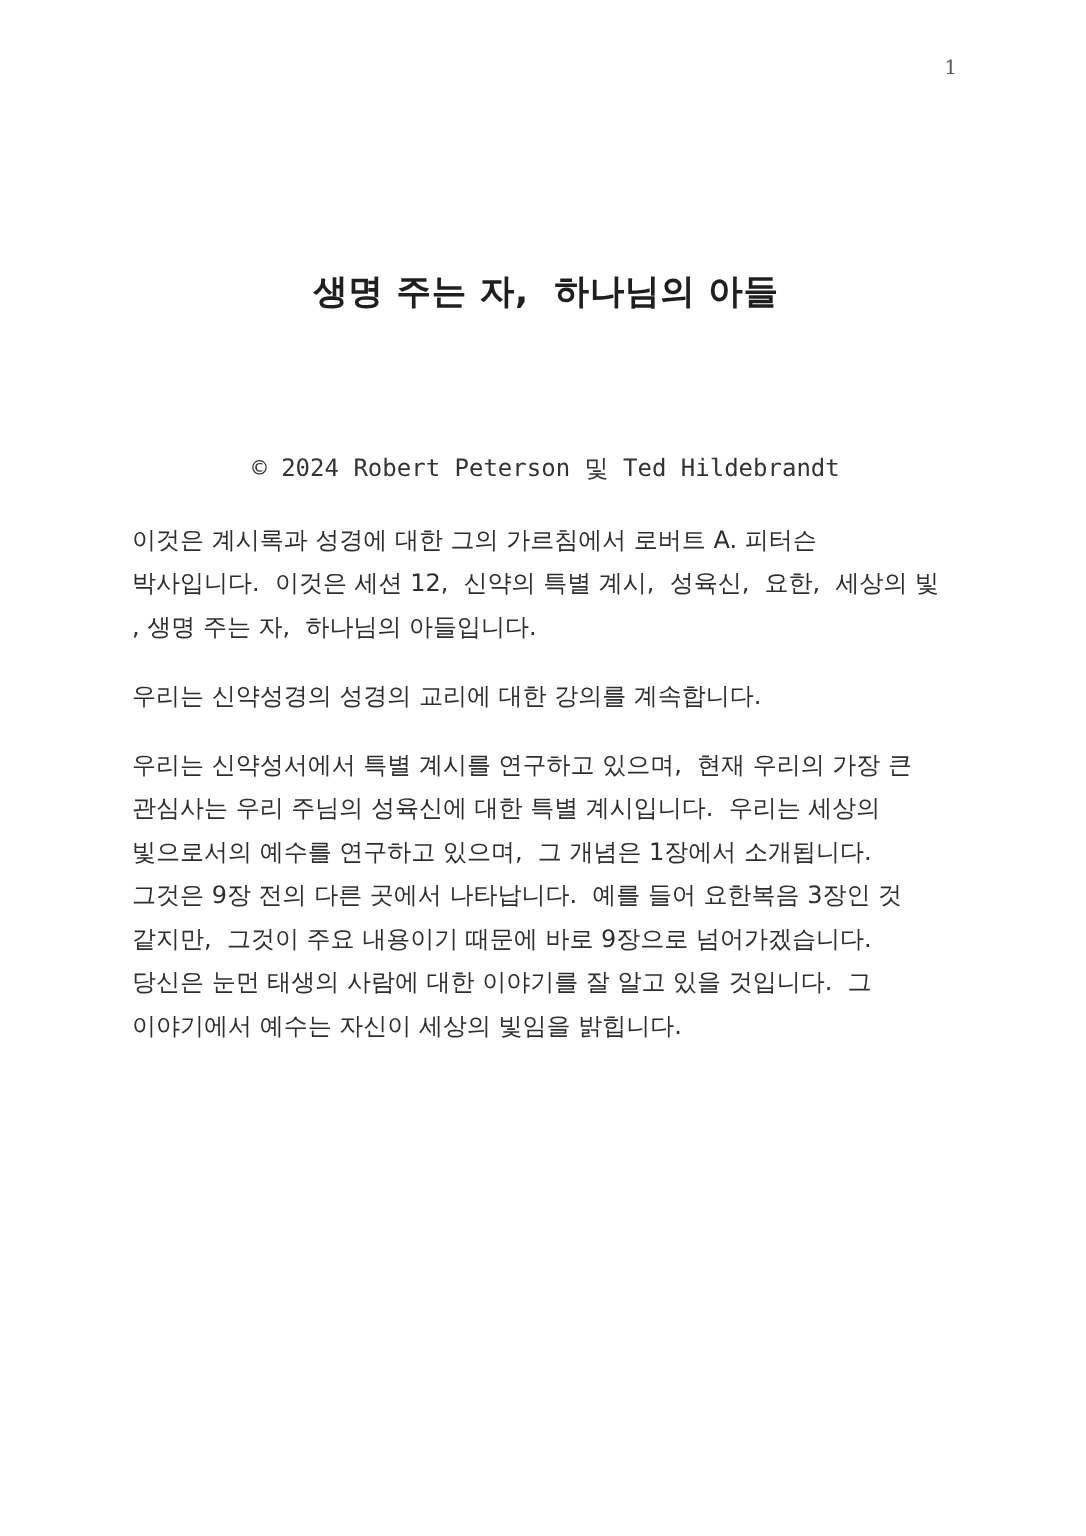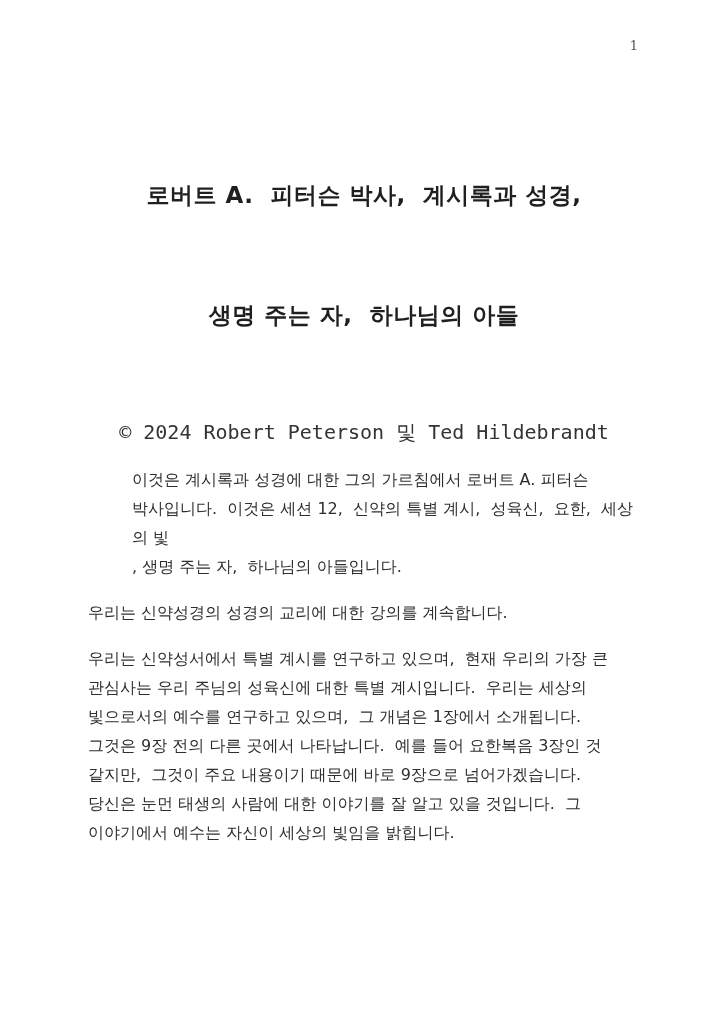--- a/index.html
+++ b/index.html
@@ -33,52 +33,50 @@
     text-align: center;
     font-size: 23px;
     font-weight: bold;
     line-height: 40px;
     color: #1f1f1f;
     letter-spacing: 0.5px;
     white-space: pre-wrap;
   }
   .copyright {
     text-align: center;
-    font-size: 20px;
+    font-size: 16px;
     line-height: 22px;
     margin-top: 6px;
     color: #333333;
     font-family: "DejaVu Sans Mono", "Liberation Mono", monospace;
   }
   .body-text {
     margin-top: 22px;
     font-size: 16px;
     line-height: 29px;
     color: #2e2e2e;
   }
   .body-text p {
     margin: 17px 0 0 0;
     white-space: pre-wrap;
   }
   .body-text p:first-child {
     margin-top: 0;
-    margin-left: 44px;
   }
 </style>
 </head>
 <body>
 
 <div class="page">
 
   <div class="page-number">1</div>
 
   <div class="content">
 
     <div class="doc-title">
-      <div>로버트 A.  피터슨 박사,  계시록과 성경,</div>
       <div>생명 주는 자,  하나님의 아들</div>
     </div>
 
     <div class="copyright">© 2024 Robert Peterson 및 Ted Hildebrandt</div>
 
     <div class="body-text">
       <p>이것은 계시록과 성경에 대한 그의 가르침에서 로버트 A. 피터슨
 박사입니다.  이것은 세션 12,  신약의 특별 계시,  성육신,  요한,  세상의 빛
 , 생명 주는 자,  하나님의 아들입니다.</p>
       <p>우리는 신약성경의 성경의 교리에 대한 강의를 계속합니다.</p>

